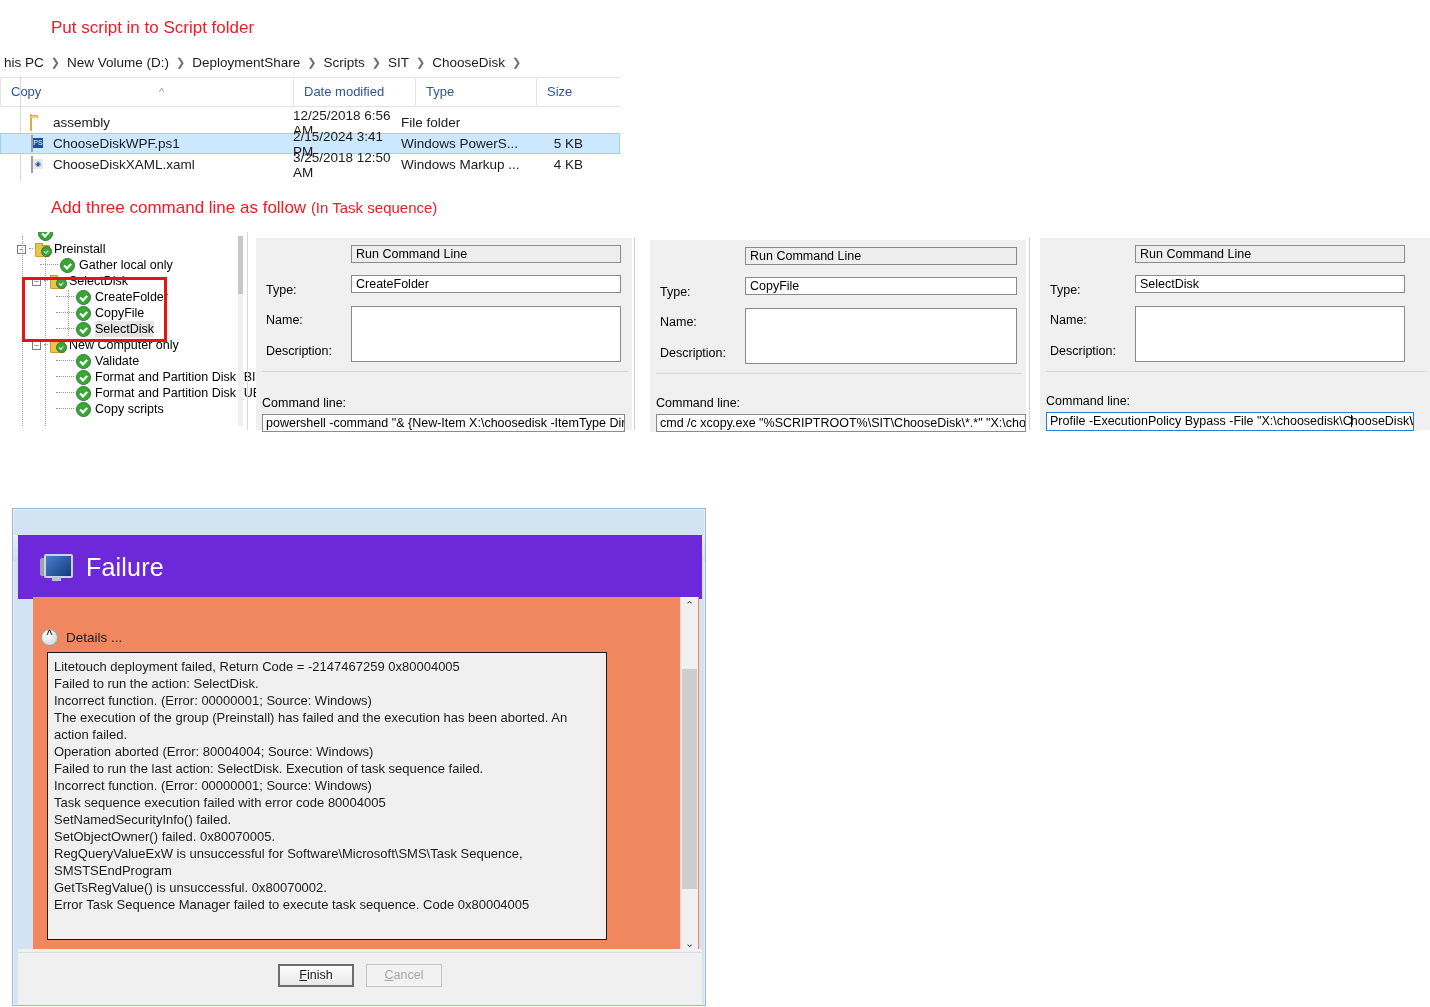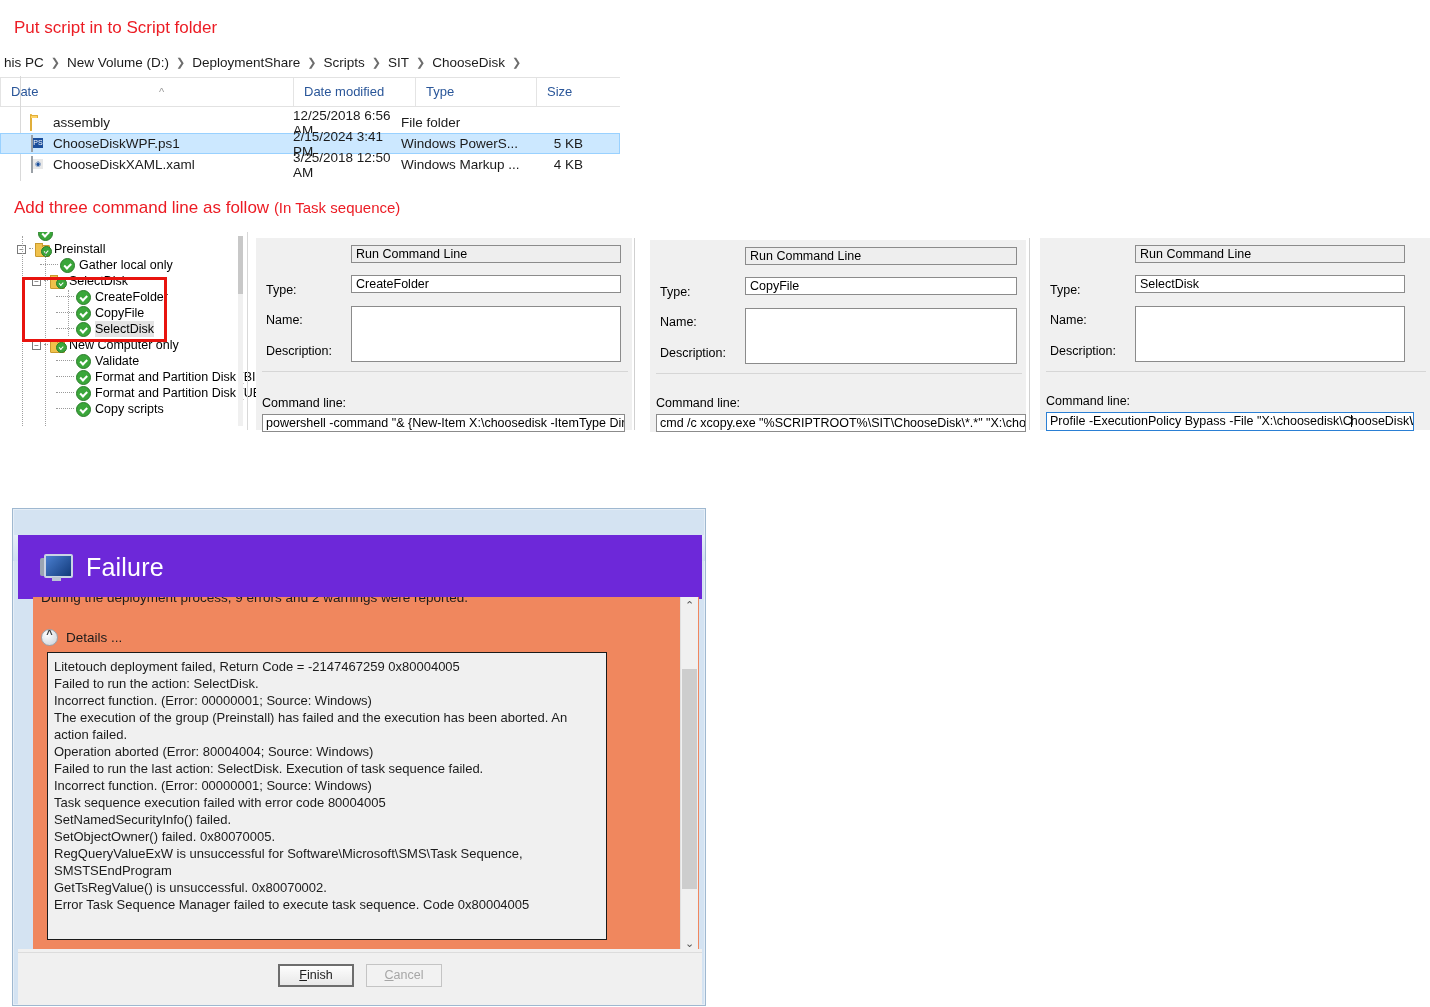--- a/index.html
+++ b/index.html
@@ -13,20 +13,21 @@
   }
   .page { position: relative; width: 1430px; height: 1007px; }
 
   
   .annot {
     position: absolute;
     color: #ec1c24;
     font-size: 17px;
     font-family: "Liberation Sans", sans-serif;
     white-space: nowrap;
+    margin-left: 37px;
   }
   .annot .paren { color: #ec1c24; }
 
   
   #explorer { position: absolute; left: 0; top: 48px; width: 620px; height: 137px; }
   .breadcrumb {
     position: relative;
     height: 30px;
     border-bottom: 1px solid #e2e2e2;
     display: flex;
@@ -287,21 +288,21 @@
       <span class="crumb">Scripts</span>
       <span class="crumb-sep">❯</span>
       <span class="crumb">SIT</span>
       <span class="crumb-sep">❯</span>
       <span class="crumb">ChooseDisk</span>
       <span class="crumb-sep">❯</span>
     </div>
 
     <div class="col-head">
       <div class="ch" style="width:293px;">
-        <span>Date</span>
+        <span>Copy</span>
         <span class="sortmark">^</span>
       </div>
       <div class="ch" style="width:122px;">
         <span>Date modified</span>
       </div>
       <div class="ch" style="width:121px;">
         <span>Type</span>
       </div>
       <div class="ch" style="width:72px;">
         <span>Size</span>
@@ -535,21 +536,20 @@
     <div class="dlg-band">
       <span class="band-icon">
         <span class="shadow"></span>
           <span class="scr"></span>
           <span class="stand"></span>
       </span>
       <span class="band-title">Failure</span>
     </div>
 
     <div class="dlg-body">
-      <div class="body-summary">During the deployment process, 9 errors and 2 warnings were reported.</div>
 
       <div class="details-row">
         <span class="details-chev"></span>
         <span class="details-label">Details ...</span>
       </div>
 
       <div class="details-box">
         <p>Litetouch deployment failed, Return Code = -2147467259  0x80004005</p>
         <p>Failed to run the action: SelectDisk.</p>
         <p>Incorrect function. (Error: 00000001; Source: Windows)</p>

